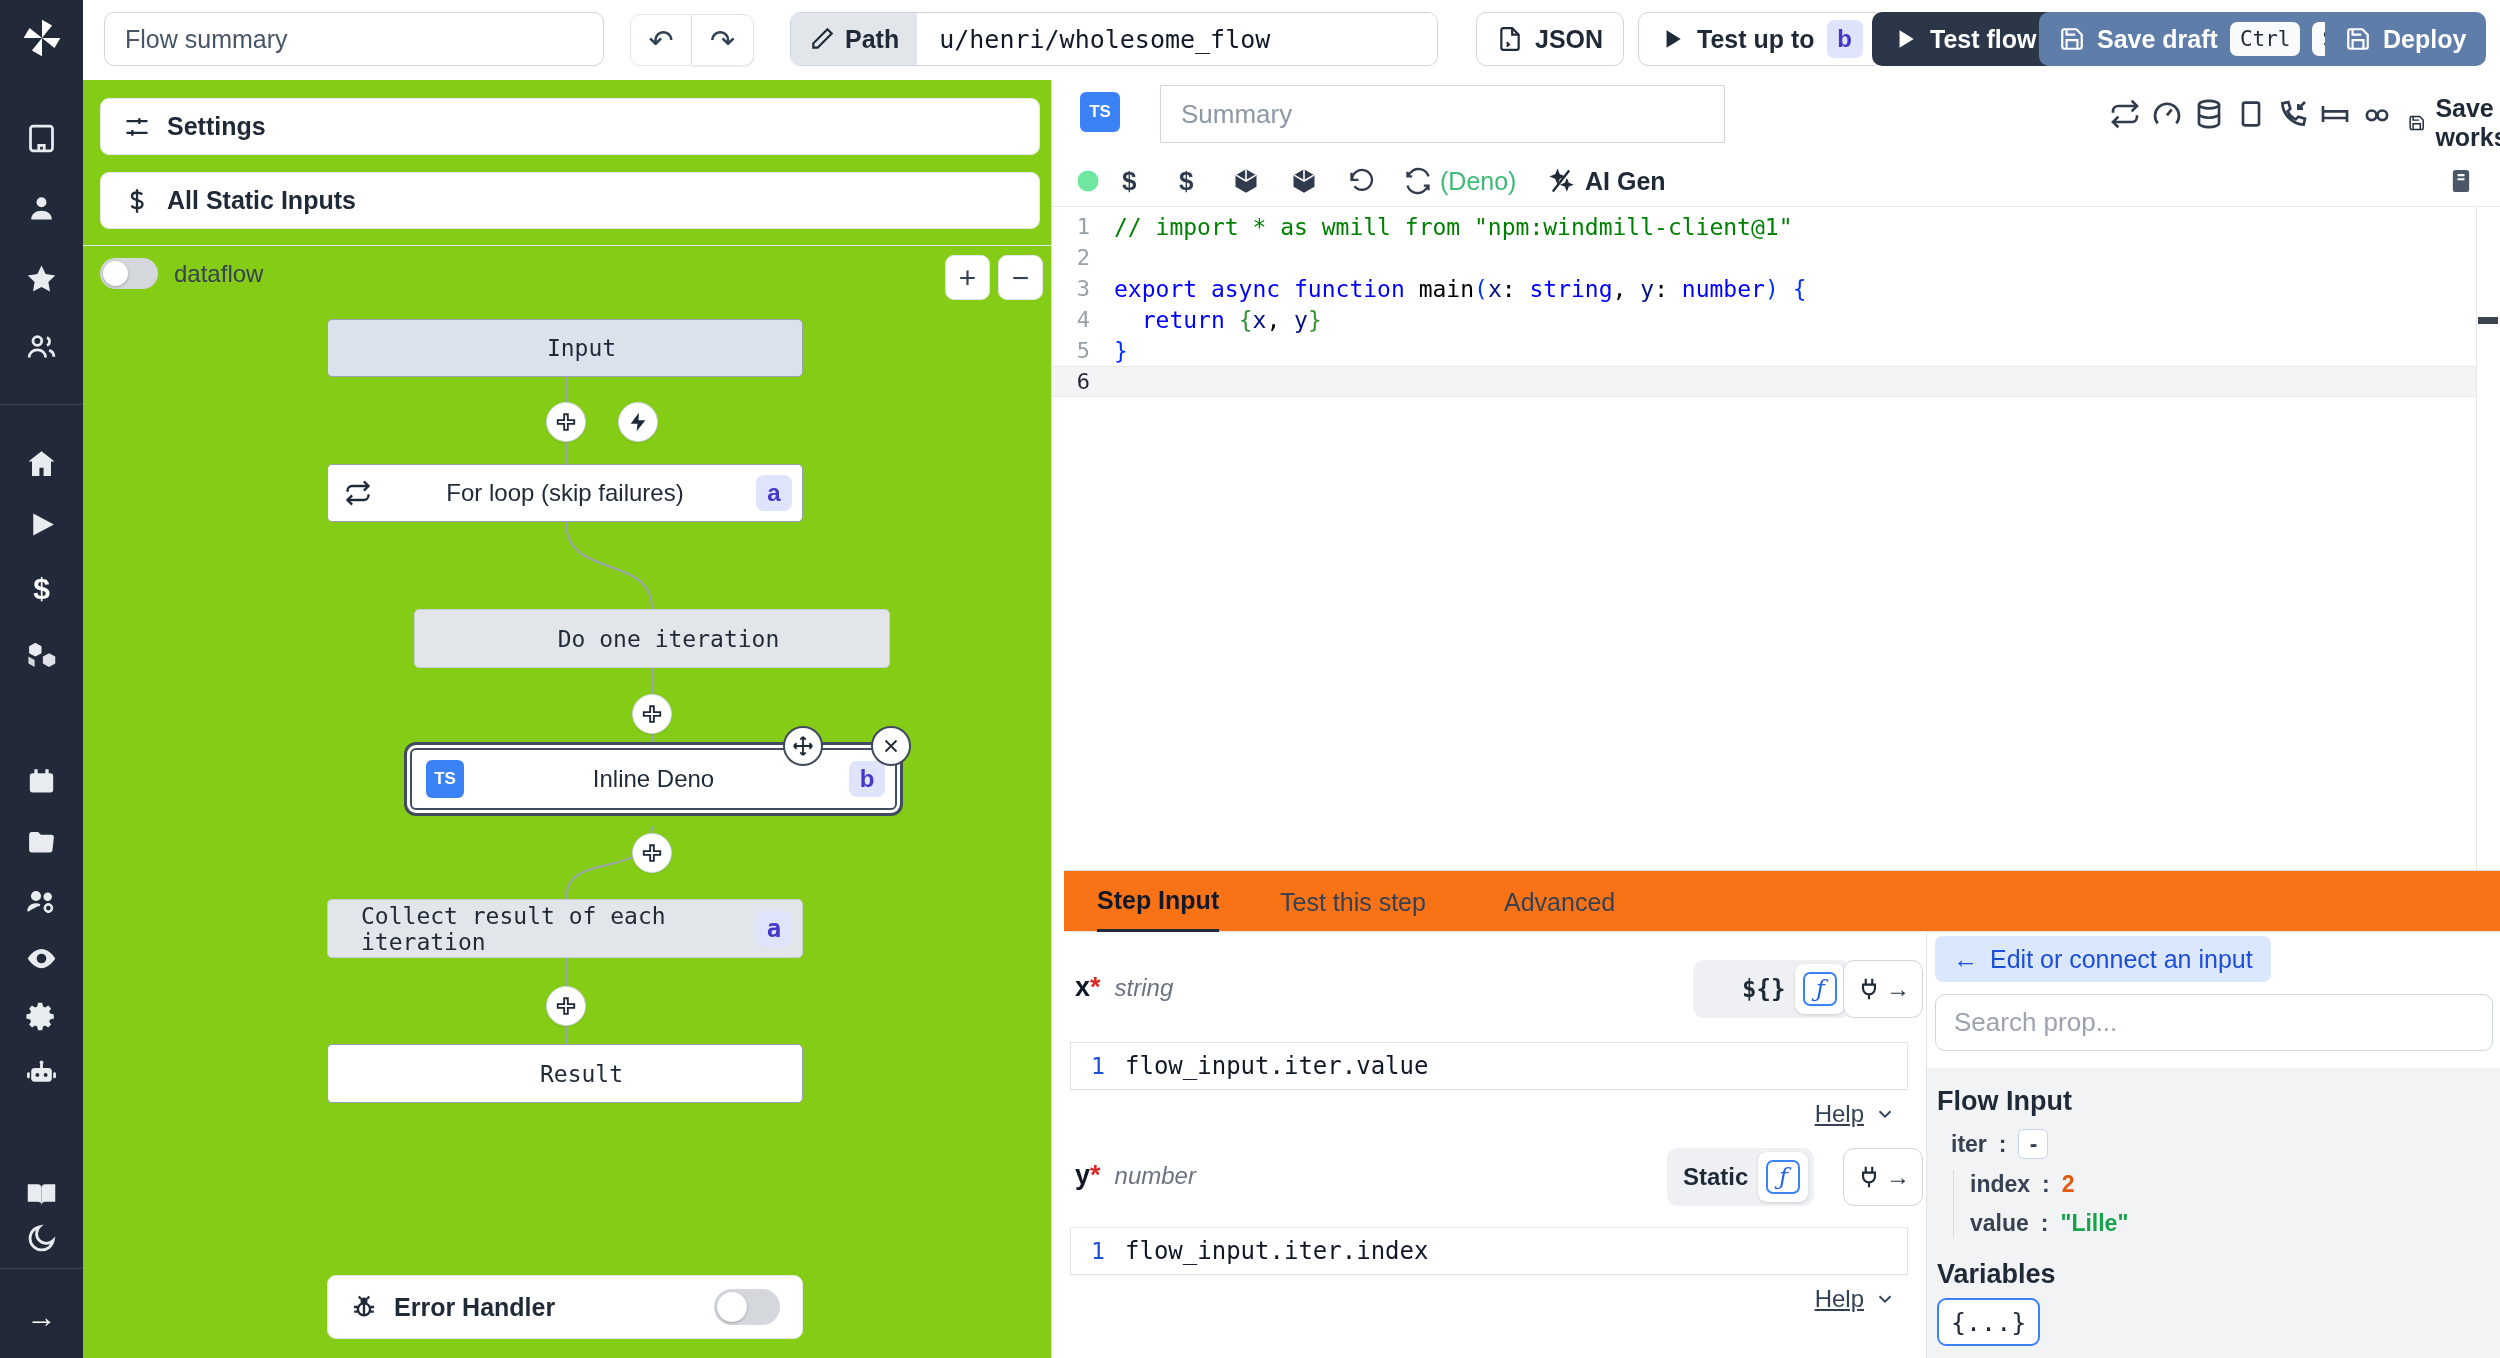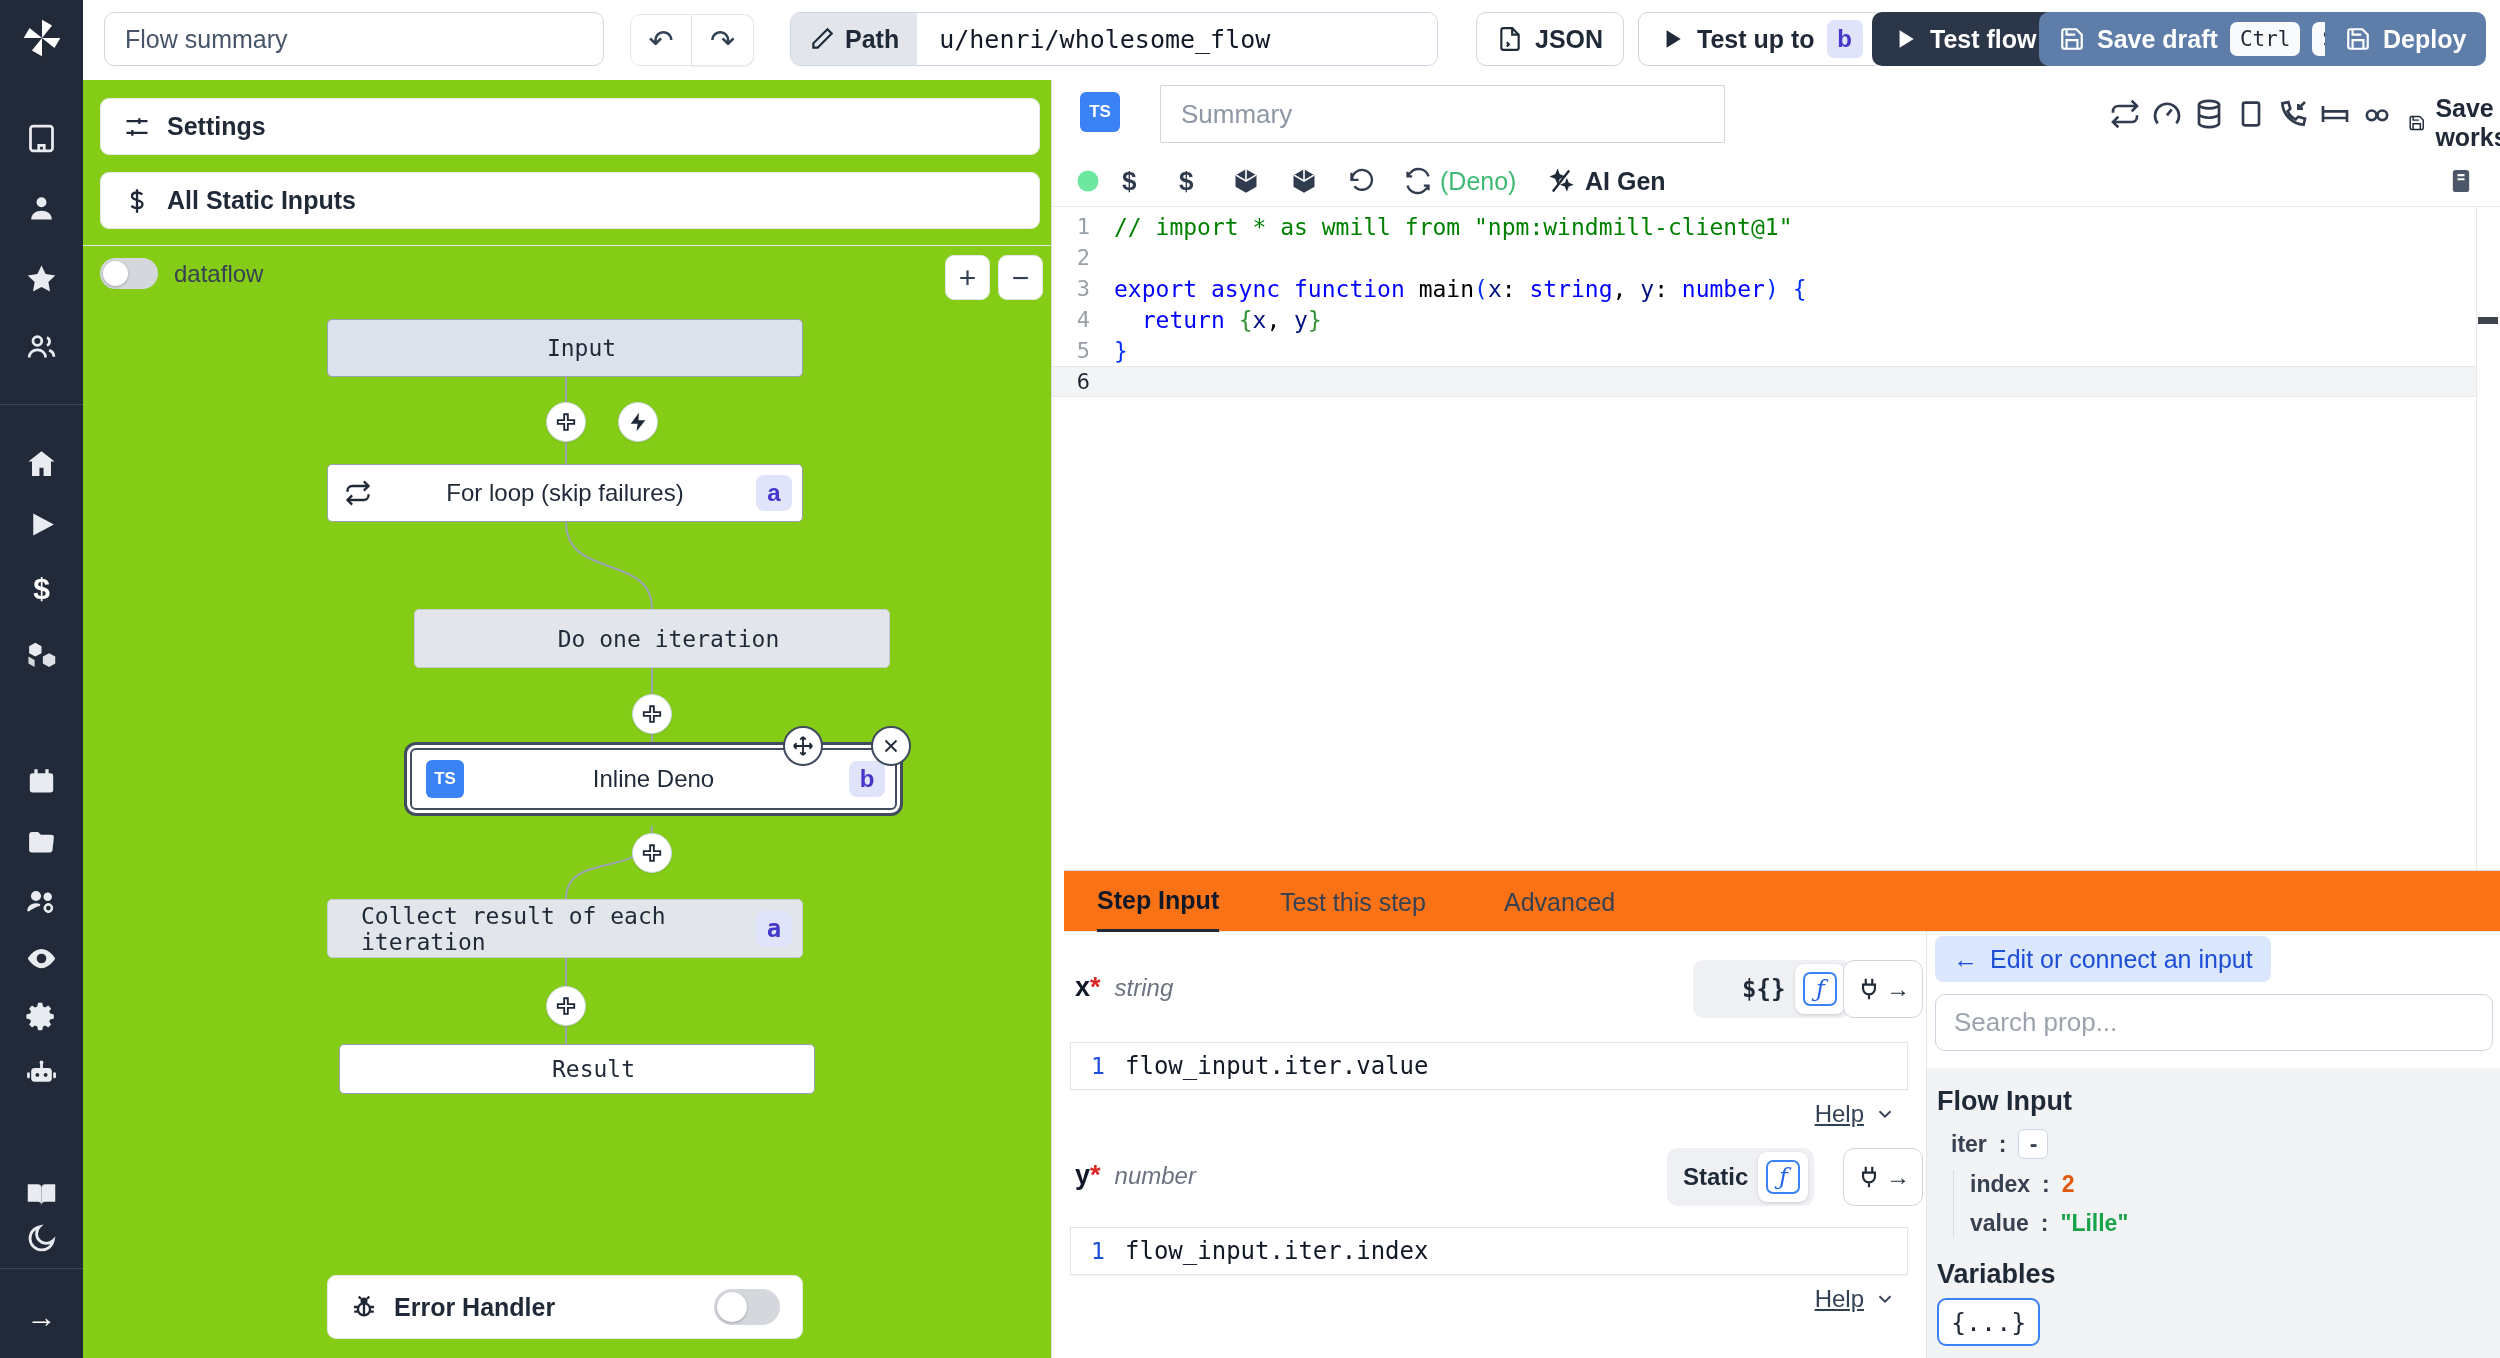--- a/index.html
+++ b/index.html
@@ -394,21 +394,21 @@
       <span style="padding-right:40px;">Collect result of each iteration</span>
       <span class="node-badge">a</span>
     </div>
 
     <div class="circle-btn" style="left:463px; top:906px;">
       <svg viewBox="0 0 24 24" fill="none" stroke="#1f2937" stroke-width="2">
           <path d="M10 3.5h4v6.5H21v4h-7V20.5h-4V14H3v-4h7z"></path>
         </svg>
     </div>
 
-    <div class="node node-white mono" style="left:256px; top:964px; width:476px; height:50px;">
+    <div class="node node-white mono" style="left:244px; top:964px; width:476px; height:59px;">
       <span>Result</span>
     </div>
 
     <div class="card" style="top:1195px; height:64px; width:476px; left:244px; justify-content:flex-start;">
       <svg viewBox="0 0 24 24" fill="none" stroke="#1f2937" stroke-width="2">
           <circle cx="12" cy="14" r="5.2"></circle>
           <circle cx="12" cy="6.8" r="2" fill="#1f2937"></circle>
           <path d="M9.5 5.2 7.5 3M14.5 5.2l2-2.2M6.8 12H3.4M6.8 16H3.6M17.2 12h3.4M17.2 16h3.2M12 9v10"></path>
         </svg>
       <span>Error Handler</span>

